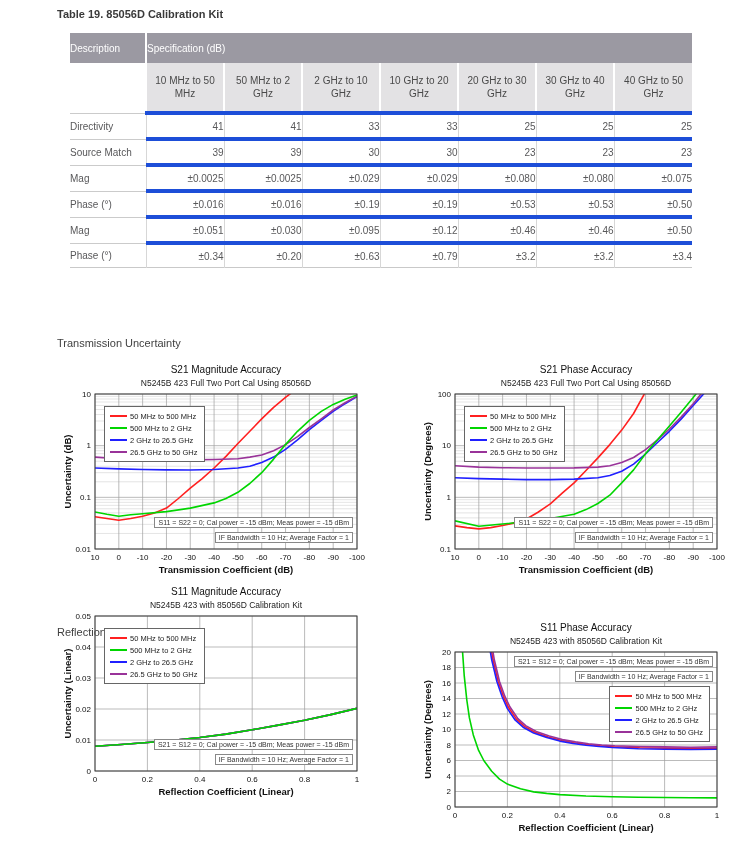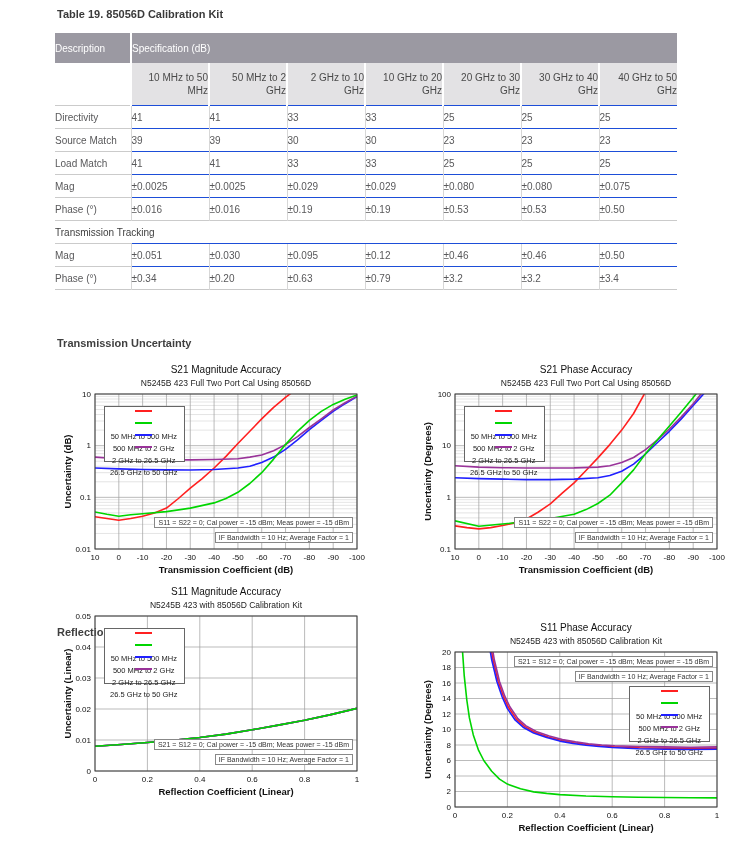--- a/index.html
+++ b/index.html
@@ -2,48 +2,48 @@
 <html><head>
 <meta charset="utf-8">
 <style>
   html,body{margin:0;padding:0;background:#fff;}
   .page{position:relative;width:732px;height:856px;background:#fff;
         font-family:"Liberation Sans",sans-serif;color:#3c3c3c;overflow:hidden;}
 
   #doc-title{position:absolute;left:57px;top:8px;font-size:11px;font-weight:bold;color:#3a3a3a;}
 
   
-  #table-wrap{position:absolute;left:55px;top:33px;width:622px;}
+  #table-wrap{position:absolute;left:70px;top:33px;width:622px;}
   table.spec{border-collapse:collapse;table-layout:fixed;width:622px;border-bottom:1px solid #c9c9c9;}
   table.spec th,table.spec td{font-size:10px;font-weight:normal;padding:0;margin:0;}
   th.h1{background:#9b99a2;color:#fff;font-weight:bold;text-align:left;height:30px;padding-left:8px;}
   th.h1.spec-group{border-left:2px solid #fff;}
-  th.h2{background:#e3e2e4;color:#4a4a4a;font-weight:bold;text-align:right;height:42px;
+  th.h2{background:#e3e2e4;color:#4a4a4a;font-weight:bold;text-align:center;height:48px;
         border-left:2px solid #fff;line-height:1.3;}
   th.h2.corner{background:#fff;border-left:none;}
   td.lbl{color:#58585a;text-align:left;padding-left:8px;height:22px;border-top:1px solid #cbcbcb;}
-  td.val{color:#58585a;text-align:left;height:22px;border-top:1px solid #1d4ed8;border-left:1px solid #d7d7d7;}
+  td.val{color:#58585a;text-align:right;height:22px;border-top:4px solid #1d4ed8;border-left:1px solid #d7d7d7;}
   td.section{color:#3f3f3f;font-weight:bold;text-align:left;padding-left:8px;height:22px;border-top:1px solid #cbcbcb;}
 
   
-  .sec-heading{position:absolute;left:57px;font-size:11px;font-weight:bold;color:#3f3f3f;}
+  .sec-heading{position:absolute;left:57px;font-size:11px;font-weight:normal;color:#3f3f3f;}
   #h-trans{top:337px;} #h-refl{top:597px;margin-top:29px;}
 
   
   .chart{position:absolute;width:312px;height:216px;}
   #chart-0{left:60px;top:364px;} #chart-1{left:420px;top:364px;}
   #chart-2{left:60px;top:586px;} #chart-3{left:420px;top:622px;}
   .chart-title{position:absolute;left:35px;width:262px;top:0;text-align:center;
                font-size:10px;font-weight:normal;color:#111;}
   .chart-subtitle{position:absolute;left:35px;width:262px;top:14px;text-align:center;
                   font-size:8.5px;color:#222;}
   .chart svg{position:absolute;left:0;top:0;}
   .legend{position:absolute;background:#fff;border:1px solid #666;padding:3px 6px 3px 5px;
           display:flex;flex-direction:column;gap:0;}
-  .legend .lg-row{display:flex;align-items:center;gap:20px;height:12px;flex-direction:column;}
+  .legend .lg-row{display:flex;align-items:center;gap:3px;height:12px;}
   .legend .lg-swatch{width:17px;height:2px;flex:none;}
   .legend .lg-label{font-size:7.5px;color:#222;white-space:nowrap;}
   .anno{position:absolute;background:#fff;border:1px solid #888;padding:1px 3px;
         font-size:7px;color:#333;white-space:nowrap;}
 </style>
 </head>
 <body>
 
 <div class="page">
 
@@ -92,51 +92,38 @@
             <td class="lbl">Source Match</td>
             <td class="val">39</td>
             <td class="val">39</td>
             <td class="val">30</td>
             <td class="val">30</td>
             <td class="val">23</td>
             <td class="val">23</td>
             <td class="val">23</td>
           </tr>
           <tr>
-            <td class="lbl">Load Match</td>
-            <td class="val">41</td>
-            <td class="val">41</td>
-            <td class="val">33</td>
-            <td class="val">33</td>
-            <td class="val">25</td>
-            <td class="val">25</td>
-            <td class="val">25</td>
-          </tr>
-          <tr>
             <td class="lbl">Mag</td>
             <td class="val">±0.0025</td>
             <td class="val">±0.0025</td>
             <td class="val">±0.029</td>
             <td class="val">±0.029</td>
             <td class="val">±0.080</td>
             <td class="val">±0.080</td>
             <td class="val">±0.075</td>
           </tr>
           <tr>
             <td class="lbl">Phase (°)</td>
             <td class="val">±0.016</td>
             <td class="val">±0.016</td>
             <td class="val">±0.19</td>
             <td class="val">±0.19</td>
             <td class="val">±0.53</td>
             <td class="val">±0.53</td>
             <td class="val">±0.50</td>
-          </tr>
-          <tr>
-            <td class="section" colspan="8">Transmission Tracking</td>
           </tr>
           <tr>
             <td class="lbl">Mag</td>
             <td class="val">±0.051</td>
             <td class="val">±0.030</td>
             <td class="val">±0.095</td>
             <td class="val">±0.12</td>
             <td class="val">±0.46</td>
             <td class="val">±0.46</td>
             <td class="val">±0.50</td>

